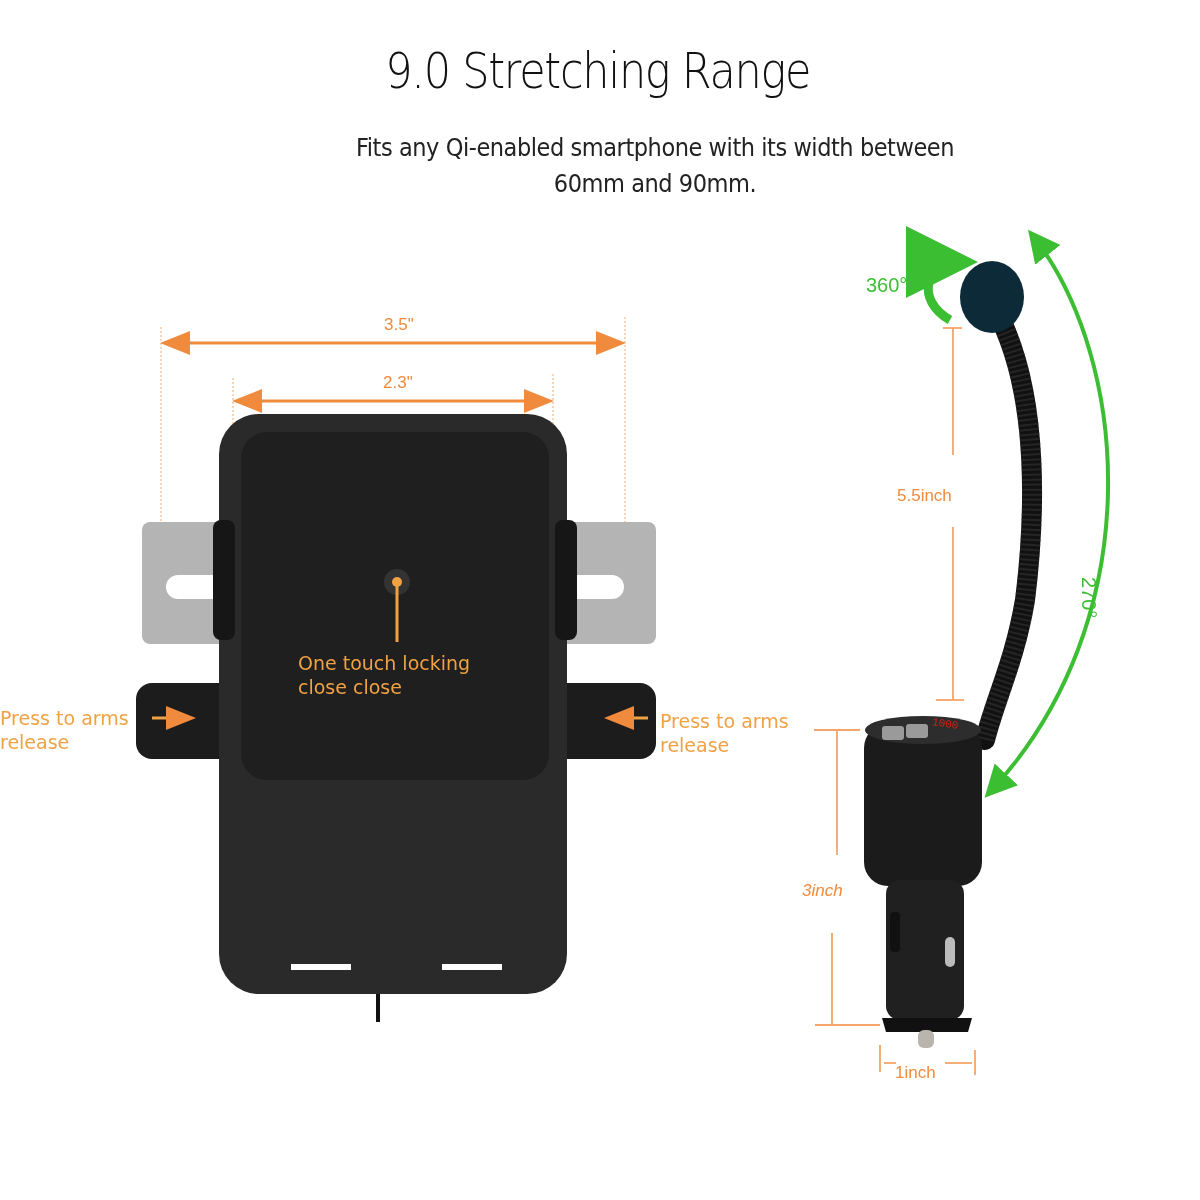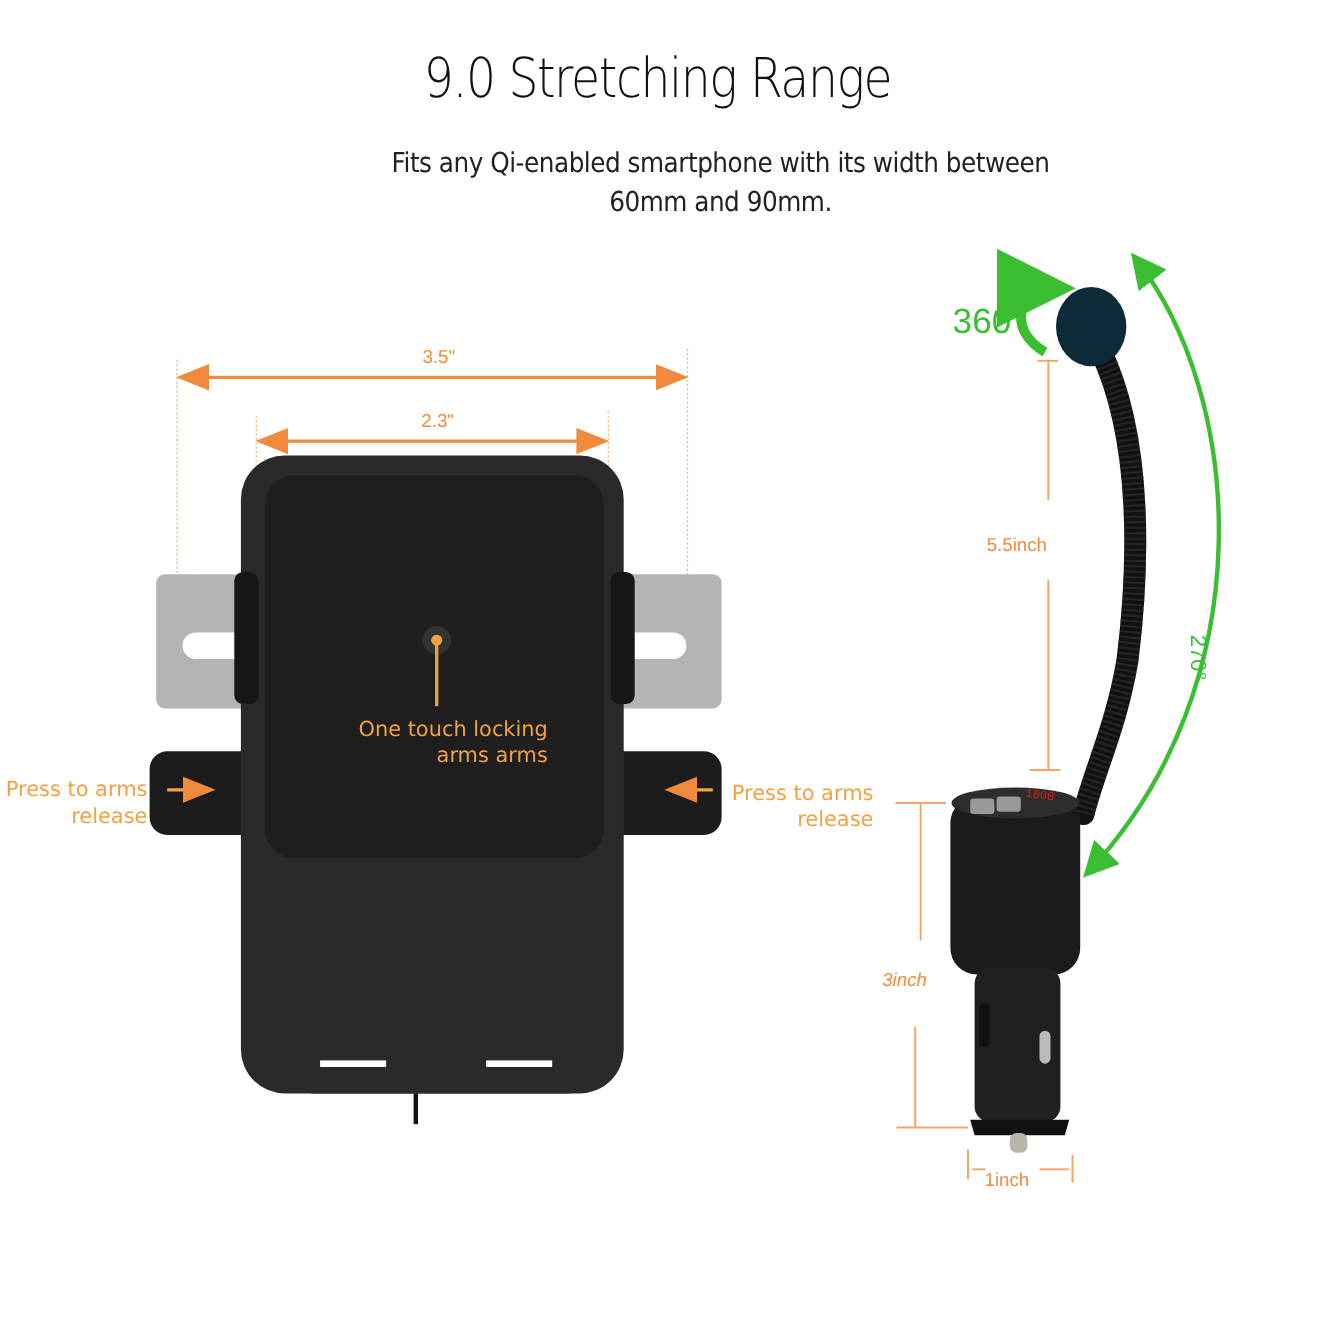--- a/index.html
+++ b/index.html
@@ -1,19 +1,19 @@
 <!DOCTYPE html>
 <html><head>
   <meta charset="utf-8">
   <style>
     html, body { margin:0; padding:0; background:#ffffff; }
     body { width:1200px; height:1200px; position:relative; overflow:hidden; font-family:"Liberation Sans", sans-serif; }
     .title { position:absolute; left:0; width:1390px; top:42px; text-align:center; font-family:"DejaVu Sans", sans-serif; font-weight:200; font-size:50px; color:#111; letter-spacing:-1.5px; transform:scaleX(0.86); transform-origin:left top; }
     .subtitle { position:absolute; left:280px; width:750px; top:130px; text-align:center; font-family:"DejaVu Sans", sans-serif; font-size:25px; line-height:36px; color:#222; letter-spacing:-0.5px; transform:scaleX(0.9); transform-origin:center top; }
-    .lbl { position:absolute; font-family:"DejaVu Sans", sans-serif; color:#f0a243; text-align:right; font-size:19px; line-height:24px; }
+    .lbl { position:absolute; font-family:"DejaVu Sans", sans-serif; color:#f0a243; text-align:left; font-size:19px; line-height:24px; }
     .dim { position:absolute; font-family:"Liberation Sans", sans-serif; color:#f08a3c; font-size:17px; }
     .green-lbl { position:absolute; color:#3cbe32; font-family:"Liberation Sans", sans-serif; }
     svg { position:absolute; left:0; top:0; }
   </style>
 </head>
 <body>
 
 <div class="title">9.0 Stretching Range</div>
 <div class="subtitle">Fits any Qi-enabled smartphone with its width between 60mm and 90mm.</div>
 
@@ -99,30 +99,30 @@
   <rect x="945" y="937" width="10" height="30" rx="5" fill="#bbb"></rect>
   <path d="M882,1018 L972,1018 L968,1032 L886,1032 Z" fill="#111"></path>
   <rect x="918" y="1030" width="16" height="18" rx="6" fill="#b9b4ac"></rect>
 </svg>
 
 <div class="dim" style="left:384px; top:315px;">3.5"</div>
 <div class="dim" style="left:383px; top:373px;">2.3"</div>
 
 <div class="lbl" style="left:298px; top:651px; width:200px;">
   <div>One touch locking</div>
-  <div>arms arms</div>
+  <div>close close</div>
 </div>
 <div class="lbl" style="left:0px; top:706px; width:134px;">
   <div>Press to arms</div>
   <div>release</div>
 </div>
 <div class="lbl" style="left:660px; top:709px; width:134px;">
   <div>Press to arms</div>
   <div>release</div>
 </div>
 
-<div class="green-lbl" style="left:866px; top:274px; font-size:32px;">360°</div>
+<div class="green-lbl" style="left:866px; top:274px; font-size:20px;">360°</div>
 <div class="green-lbl" style="left:1100px; top:577px; font-size:20px; transform:rotate(90deg); transform-origin:left top;">270°</div>
 
 <div class="dim" style="left:897px; top:486px;">5.5inch</div>
 <div class="dim" style="left:802px; top:881px;font-style:italic;">3inch</div>
 <div class="dim" style="left:895px; top:1063px;text-align:right;">1inch</div>
 <div style="position:absolute; left:932px; top:718px; font-family:'Liberation Mono', monospace; font-size:11px; color:#d02020; transform:rotate(8deg);">1000</div>
 
 </body></html>

